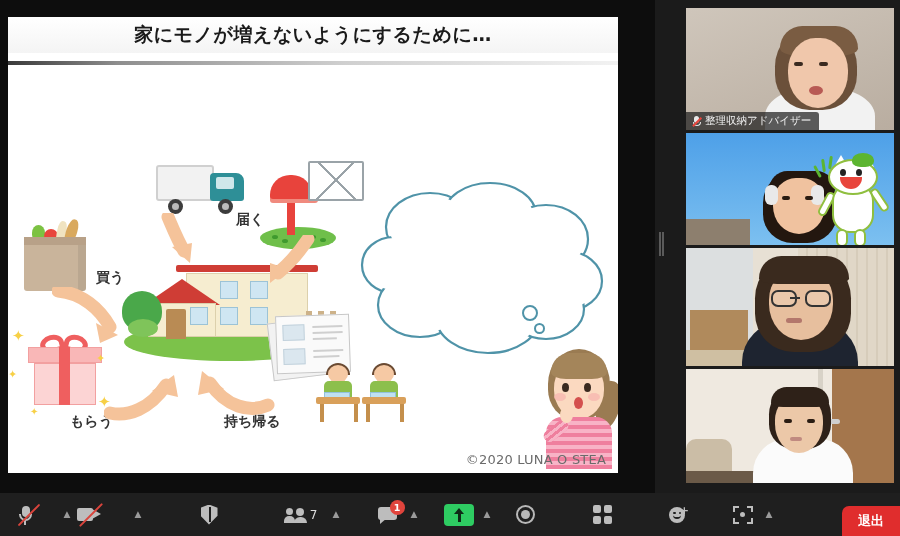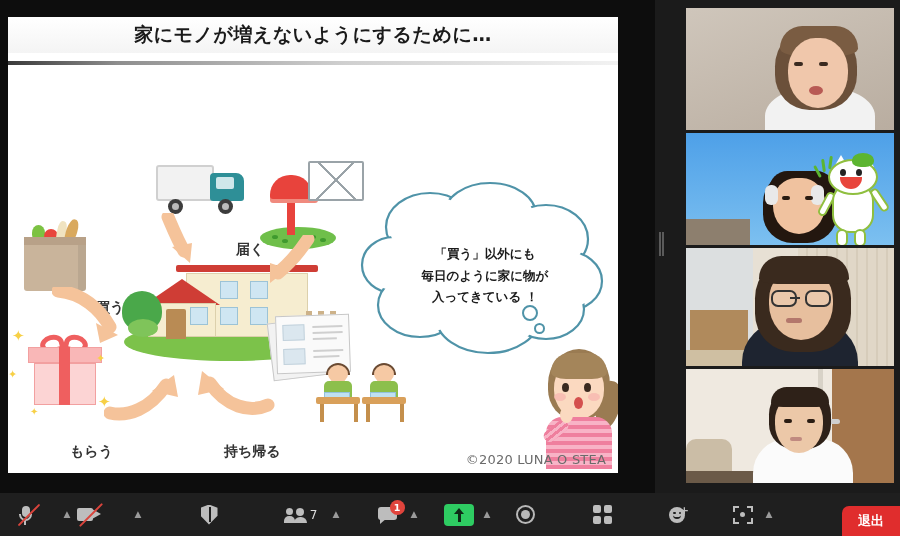--- a/index.html
+++ b/index.html
@@ -42,21 +42,20 @@
     font-size: 22px; font-weight: bold; color: #1565b8; letter-spacing: 1px;
     white-space: nowrap;
   }
 
   
   .illus { position: absolute; left: 0; top: 140px; width: 610px; height: 316px; }
 
   .label {
     position: absolute; font-size: 14px; font-weight: bold; color: #333;
     white-space: nowrap;
-    margin-top: 30px;
   }
 
   
   .bag { position: absolute; left: 16px; top: 62px; width: 62px; height: 72px; }
   .bag-body { position:absolute; left:0; top:18px; width:62px; height:54px;
     background:#c9b49b; border-radius:2px 2px 3px 3px;
     box-shadow: inset -8px 0 0 rgba(0,0,0,.07); }
   .bag-fold { position:absolute; left:0; top:18px; width:62px; height:8px; background:#b8a188; }
   .veg1 { position:absolute; left:8px; top:6px; width:13px; height:16px; background:#7cc242; border-radius:50% 50% 40% 40%; }
   .veg2 { position:absolute; left:20px; top:10px; width:14px; height:14px; background:#e8453c; border-radius:50%; }
@@ -469,23 +468,20 @@
               <ellipse cx="130" cy="34" rx="43" ry="29"></ellipse>
               <ellipse cx="186" cy="58" rx="39" ry="31"></ellipse>
               <ellipse cx="34" cy="84" rx="29" ry="25"></ellipse>
               <ellipse cx="206" cy="100" rx="33" ry="27"></ellipse>
               <ellipse cx="60" cy="124" rx="39" ry="29"></ellipse>
               <ellipse cx="128" cy="136" rx="49" ry="33"></ellipse>
               <ellipse cx="186" cy="128" rx="35" ry="27"></ellipse>
               <ellipse cx="124" cy="84" rx="72" ry="50"></ellipse>
             </g>
           </svg>
-          <div class="cloud-text">「買う」以外にも
-毎日のように家に物が
-入ってきている ！</div>
         </div>
 
         <div class="girl">
           <div class="gl-bub" style="left:-16px; top:-42px; width:16px; height:16px;"></div>
           <div class="gl-bub" style="left:-4px;  top:-24px; width:11px; height:11px;"></div>
           <div class="gl-pony"></div>
           <div class="gl-hair-back"></div>
           <div class="gl-face"></div>
           <div class="gl-bang"></div>
           <div class="gl-eye" style="left:24px;"></div>
@@ -515,20 +511,28 @@
 
     <div class="tile active" style="top:8px; height:122px;">
       <div class="t1-bg"></div>
       <div class="t1-shoulder"></div>
       <div class="t1-hair"></div>
       <div class="t1-bang"></div>
       <div class="t1-face"></div>
       <div class="t1-eye" style="left:52%;"></div>
       <div class="t1-eye" style="left:64%;"></div>
       <div class="t1-mouth"></div>
+      <div class="tile-name">
+        <span class="mic-muted">
+          <span class="cap"></span>
+            <span class="base"></span>
+            <span class="slash"></span>
+        </span>
+        <span>整理収納アドバイザー</span>
+      </div>
     </div>
 
     <div class="tile" style="top:133px; height:112px;">
       <div class="t2-bg"></div>
       <div class="t2-desk"></div>
       <div class="t2-hair"></div>
       <div class="t2-bang"></div>
       <div class="t2-face"></div>
       <div class="t2-hs" style="left:38%;"></div>
       <div class="t2-hs" style="left:60%;"></div>

